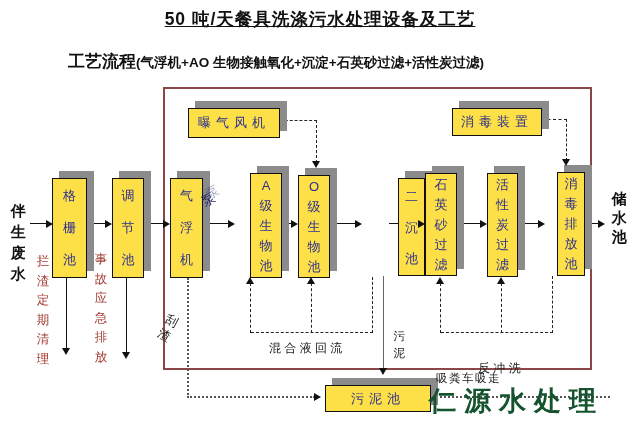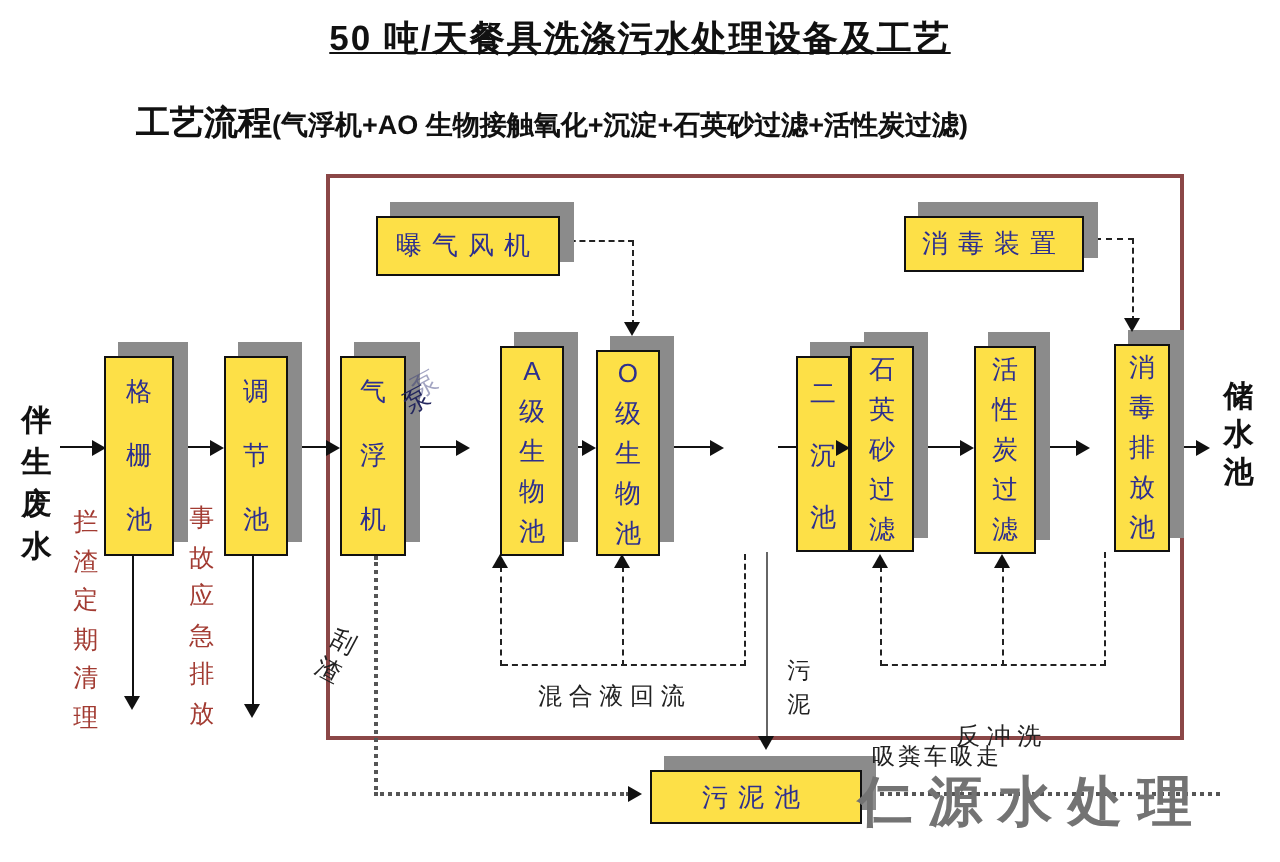--- a/index.html
+++ b/index.html
@@ -40,21 +40,21 @@
   .ar.r{border-left:7px solid #111;border-top:4px solid transparent;border-bottom:4px solid transparent;}
   .ar.d{border-top:7px solid #111;border-left:4px solid transparent;border-right:4px solid transparent;}
   .ar.u{border-bottom:7px solid #111;border-left:4px solid transparent;border-right:4px solid transparent;}
 
   .note-h{position:absolute;color:#222;white-space:nowrap;z-index:2;}
   .pump{position:absolute;left:202px;top:191px;font-size:13px;color:#23265e;
         transform:rotate(-28deg);text-shadow:7px -5px 0 rgba(50,55,120,0.45);z-index:2;}
   .scrape{left:161px;top:312px;font-size:12.5px;line-height:16px;color:#222;
           transform:rotate(28deg);}
   .watermark{position:absolute;left:429px;top:383px;font-size:27px;font-weight:bold;
-             letter-spacing:8px;color:#737373;white-space:nowrap;z-index:5;}
+             letter-spacing:8px;color:#14532d;white-space:nowrap;z-index:5;}
 </style>
 </head>
 <body>
 
 <div id="stage">
 
   <div class="title">50 吨/天餐具洗涤污水处理设备及工艺</div>
   <div class="subtitle">
     <span class="big">工艺流程</span><span class="rest">(气浮机+AO 生物接触氧化+沉淀+石英砂过滤+活性炭过滤)</span>
   </div>

